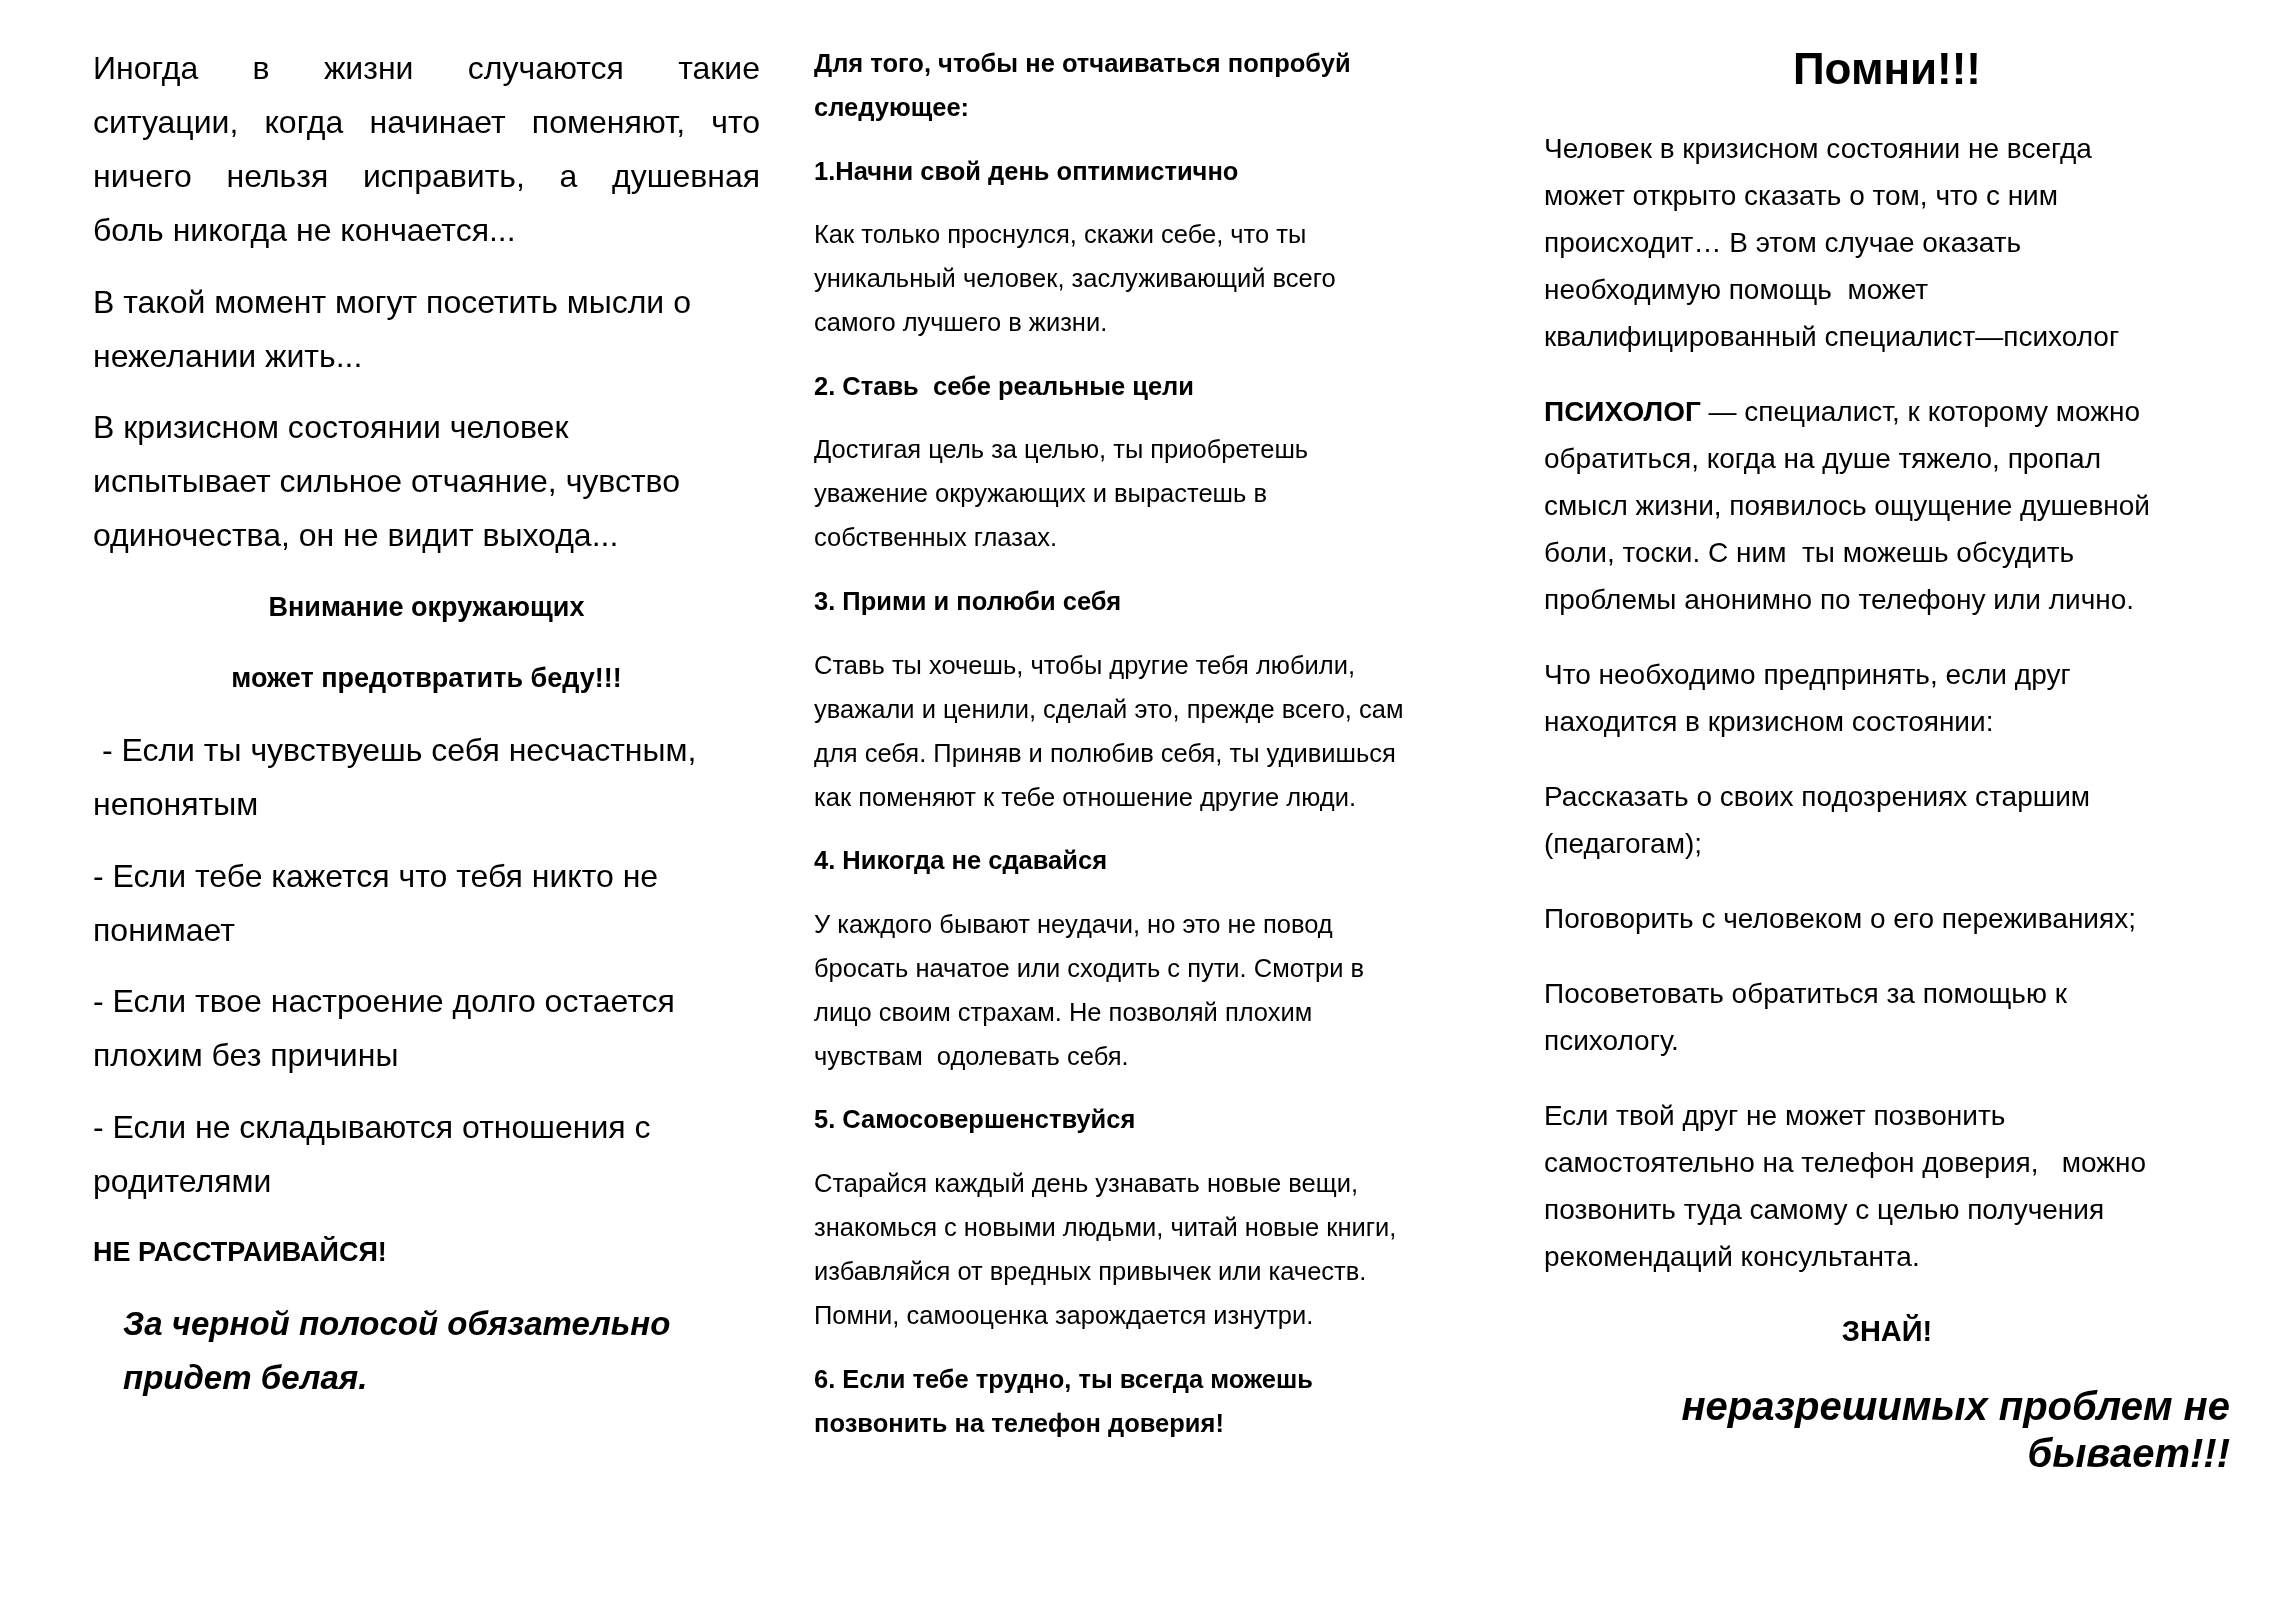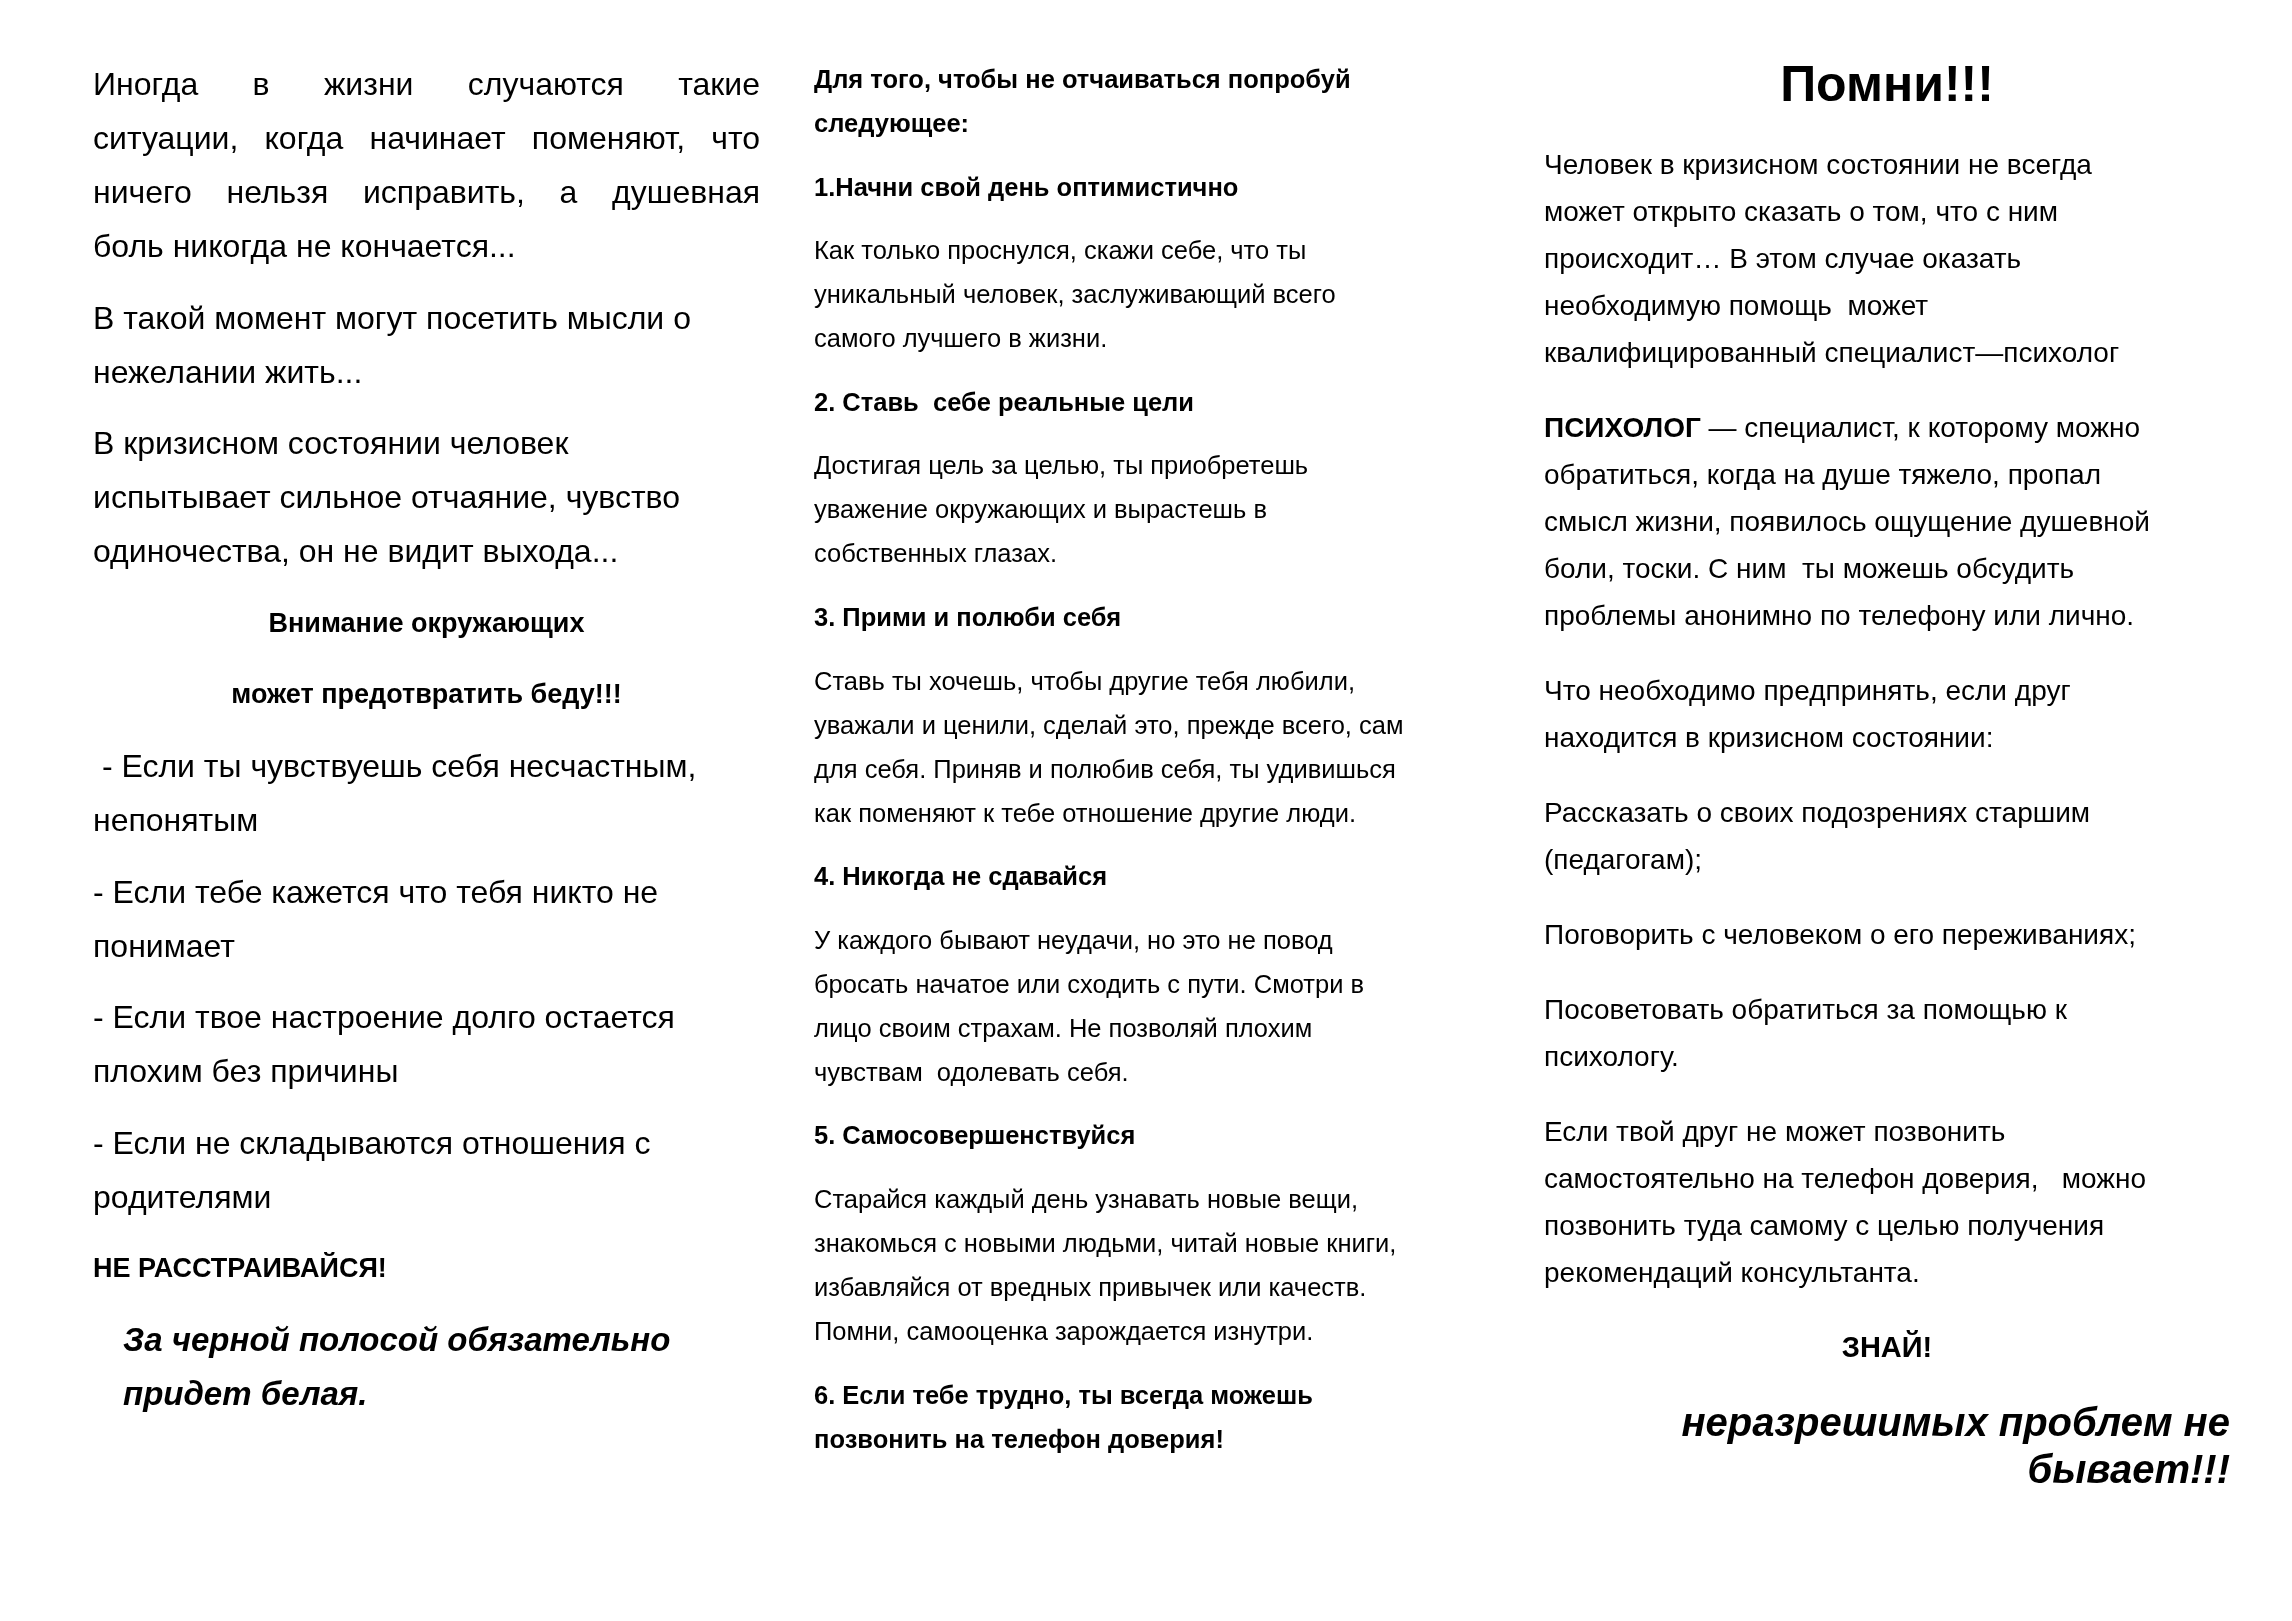--- a/index.html
+++ b/index.html
@@ -11,21 +11,21 @@
     position: relative;
     width: 2293px;
     height: 1621px;
     background: #ffffff;
     color: #000000;
     font-family: "Liberation Sans", "DejaVu Sans", sans-serif;
     overflow: hidden;
   }
   .col {
     position: absolute;
-    top: 57px;
+    top: 41px;
   }
   .col1 {
     left: 93px;
     width: 667px;
     font-size: 32px;
     line-height: 54px;
   }
   .col2 {
     left: 814px;
     width: 647px;
@@ -57,21 +57,21 @@
   .jlines div {
     text-align: justify;
     text-align-last: justify;
   }
   .jlines div:last-child {
     text-align-last: left;
   }
 
   
   .col3 .title {
-    font-size: 50px;
+    font-size: 44px;
     line-height: 55px;
     font-weight: bold;
     text-align: center;
     margin-bottom: 29px;
     white-space: pre-wrap;
   }
   .col3 .know { font-size: 29px; }
   .col3 .final { font-size: 40px; text-align: right; }
 </style>
 </head>

